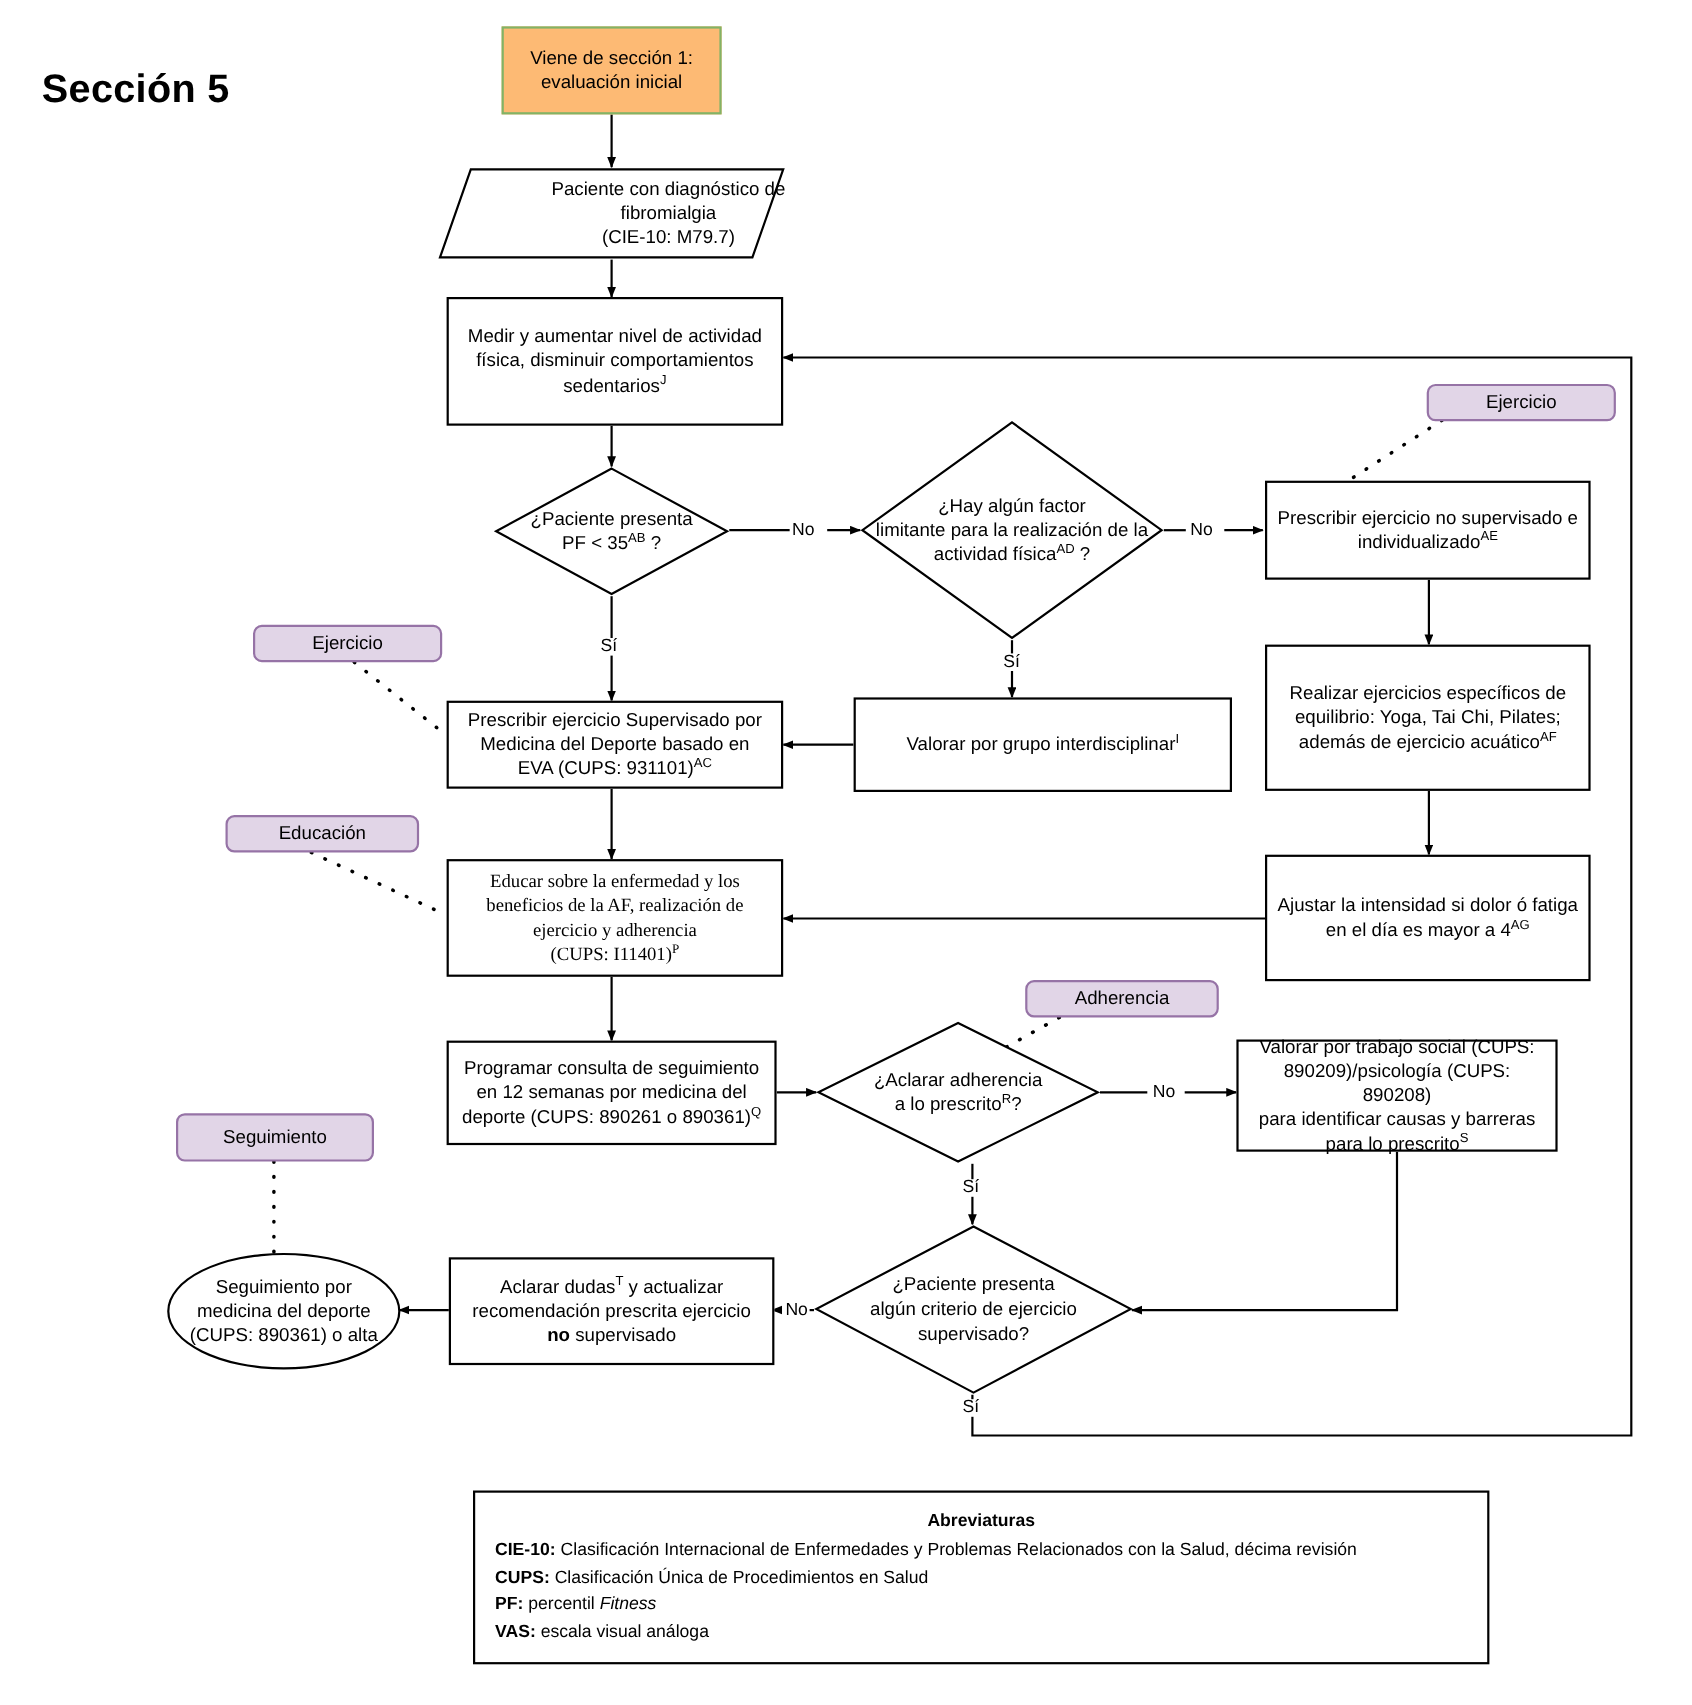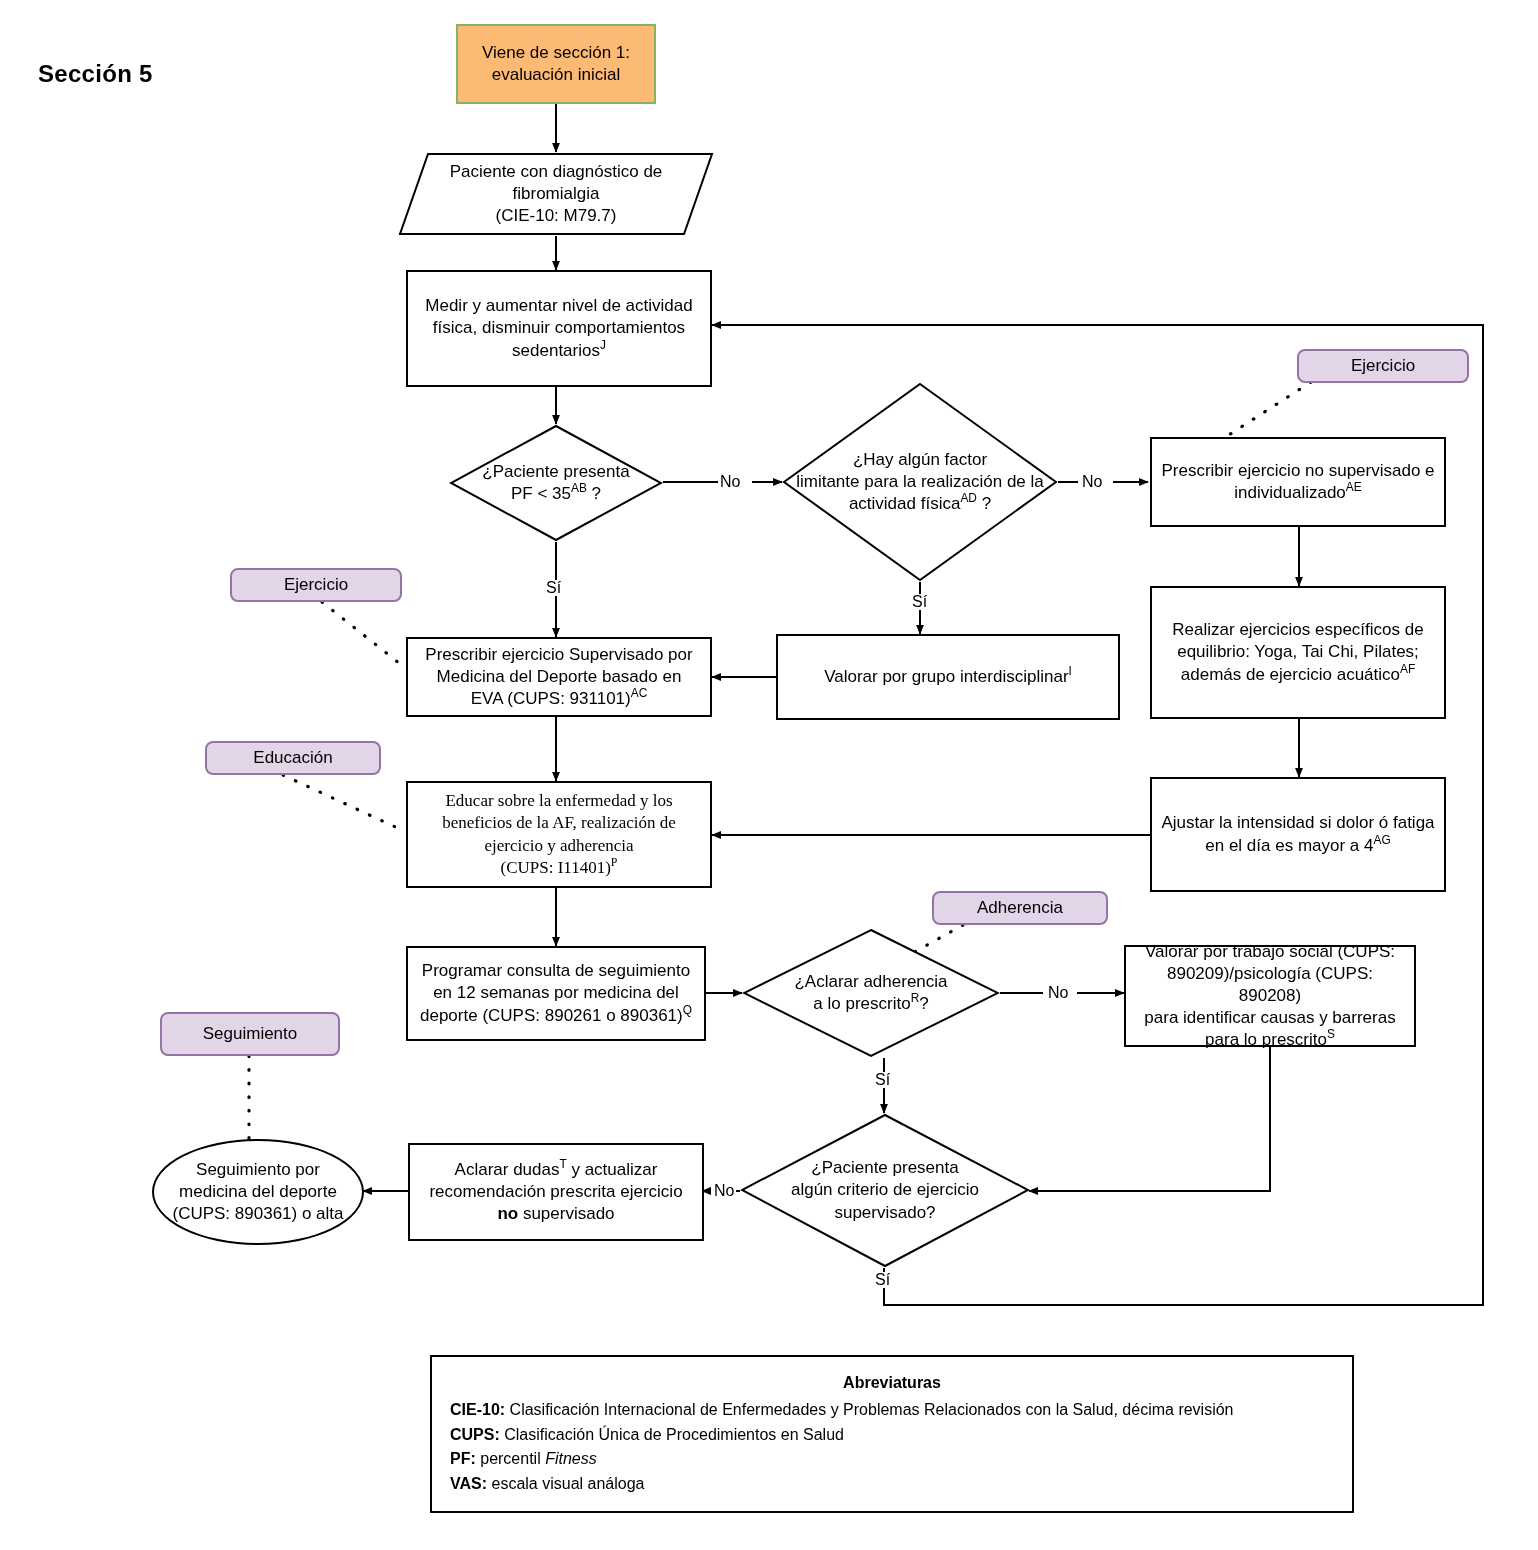--- a/index.html
+++ b/index.html
@@ -11,23 +11,23 @@
         text-align:center;line-height:1.30;}
   .proc{border:2px solid #000;background:#fff;font-size:17px;padding:4px 8px;}
   .start{border:2px solid #82b366;background:#fdba74;font-size:17px;padding:4px 8px;}
   .badge{border:2px solid #9673a6;background:#e1d5e7;border-radius:8px;font-size:17px;}
   .ellipse{border:2px solid #000;background:#fff;border-radius:50%;font-size:17px;padding:6px 10px;}
   .diamond-wrap{position:absolute;}
   .diamond-wrap .dtext{position:absolute;left:0;top:0;width:100%;height:100%;
         display:flex;align-items:center;justify-content:center;text-align:center;font-size:17px;line-height:1.30;}
   .para{position:absolute;}
   .para .ptext{position:absolute;left:0;top:0;width:100%;height:100%;display:flex;align-items:center;
-        justify-content:center;text-align:center;font-size:17px;line-height:1.30;}
-
-  .title{position:absolute;font-size:24px;font-weight:bold;letter-spacing:.3px;}
+        justify-content:flex-end;text-align:center;font-size:17px;line-height:1.30;}
+
+  .title{position:absolute;font-size:36px;font-weight:bold;letter-spacing:.3px;}
   .elabel{position:absolute;font-size:16px;background:#fff;padding:0 2px;line-height:1;}
   .abbr{position:absolute;border:2px solid #000;background:#fff;box-sizing:border-box;
         font-size:16px;line-height:1.55;padding:14px 18px;}
   .abbr .hd{text-align:center;font-weight:bold;margin-bottom:2px;}
   .abbr b{font-weight:bold;}
   .abbr i{font-style:italic;}
   sup{font-size:.70em;vertical-align:super;line-height:0;}
 </style>
 </head>
 <body>

